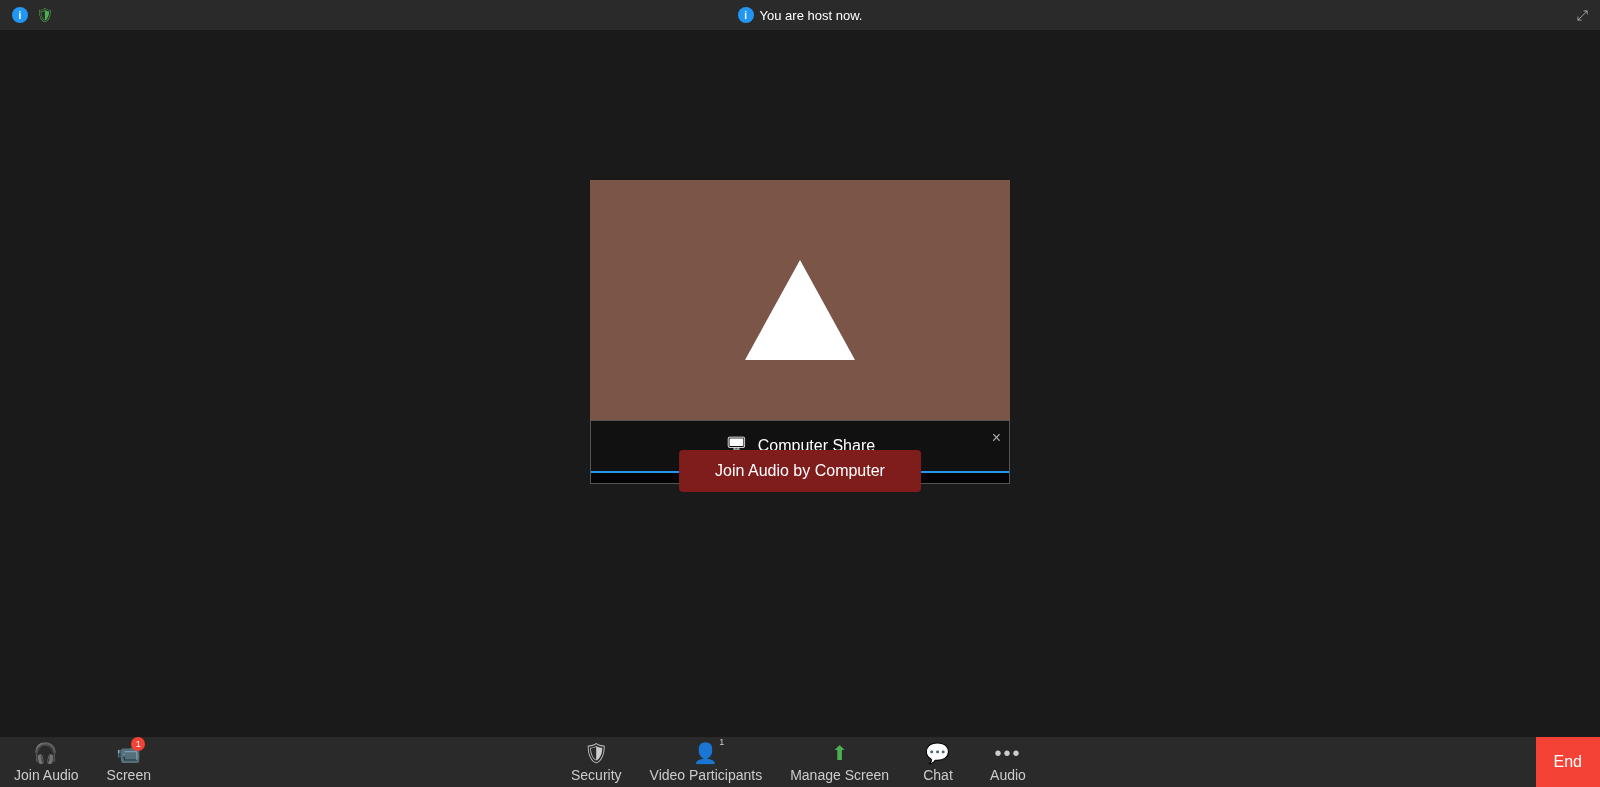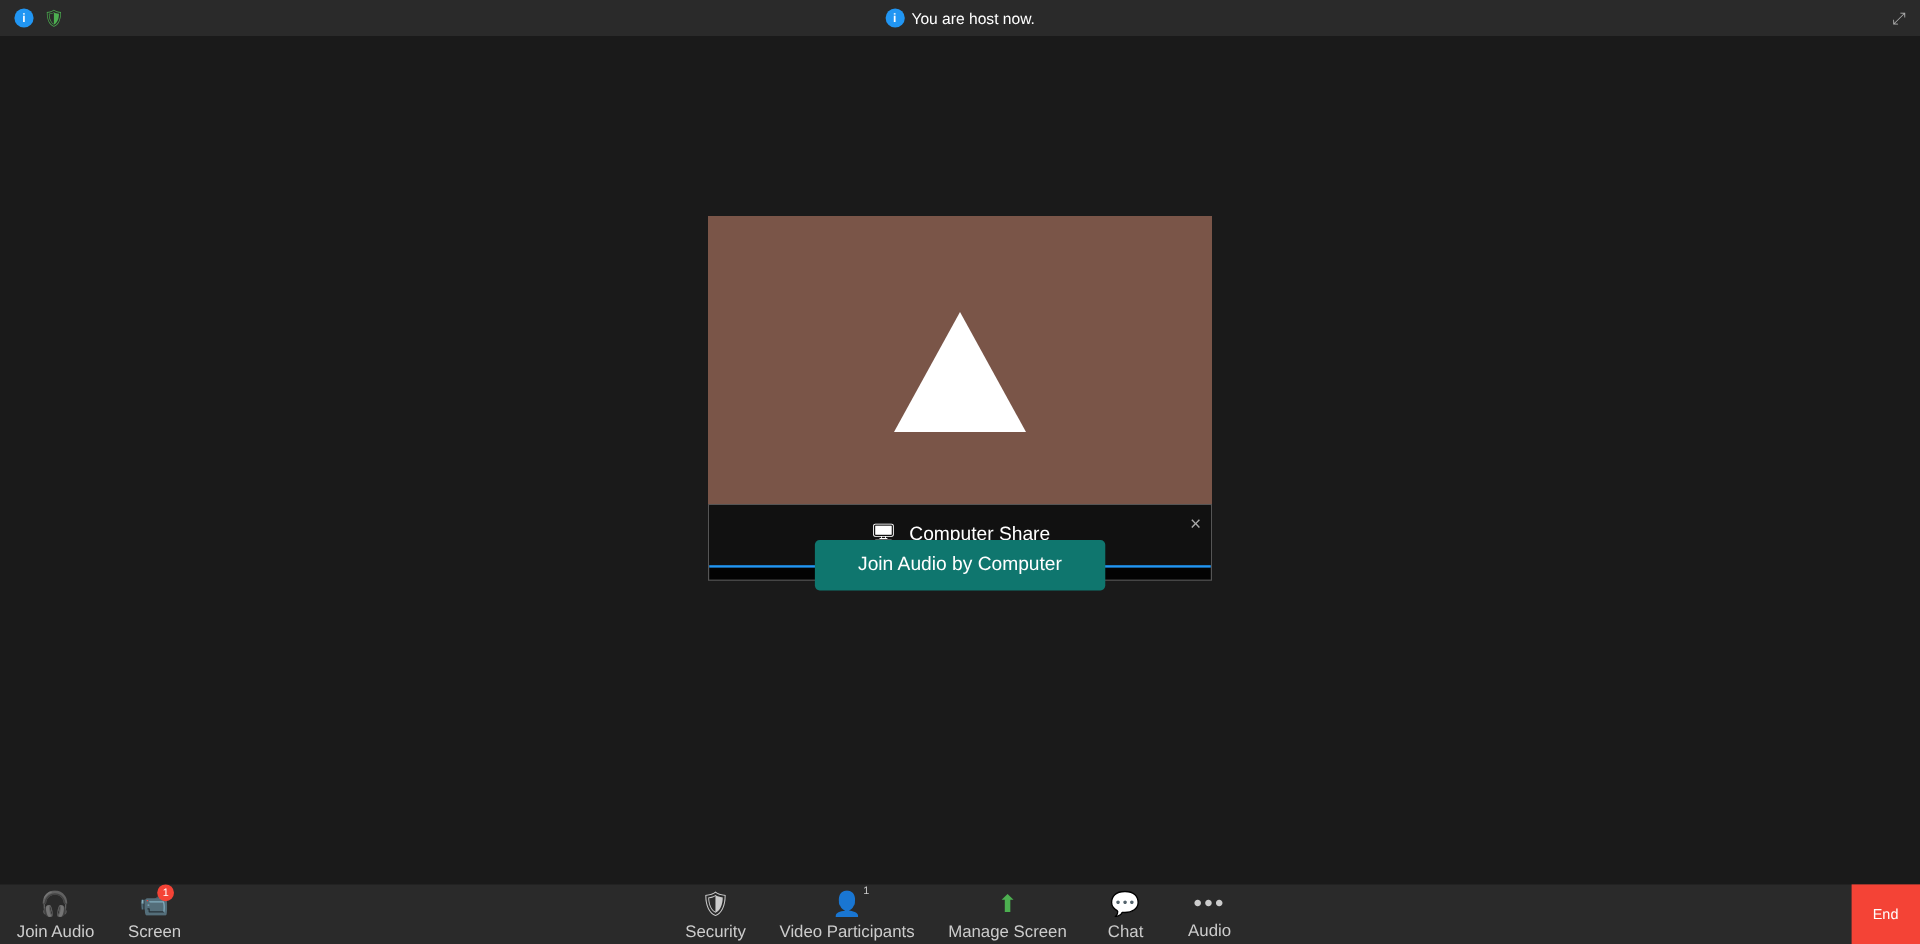--- a/index.html
+++ b/index.html
@@ -153,21 +153,21 @@
 
     
     .join-btn-container {
       position: absolute;
       top: 420px;
       left: 50%;
       transform: translateX(-50%);
     }
 
     .join-btn {
-      background: #0f766e;
+      background: #7f1d1d;
       color: #fff;
       border: none;
       border-radius: 4px;
       padding: 12px 36px;
       font-size: 16px;
       cursor: pointer;
       white-space: nowrap;
     }
 
     
@@ -249,21 +249,21 @@
     .toolbar-right {
       position: absolute;
       right: 0;
     }
 
     .end-btn {
       background: #f44336;
       color: #fff;
       border: none;
       padding: 0 18px;
-      font-size: 12px;
+      font-size: 16px;
       cursor: pointer;
       height: 50px;
     }
 
     .share-screen-icon {
       color: #4CAF50;
       font-size: 20px;
     }
 
     .security-icon {

